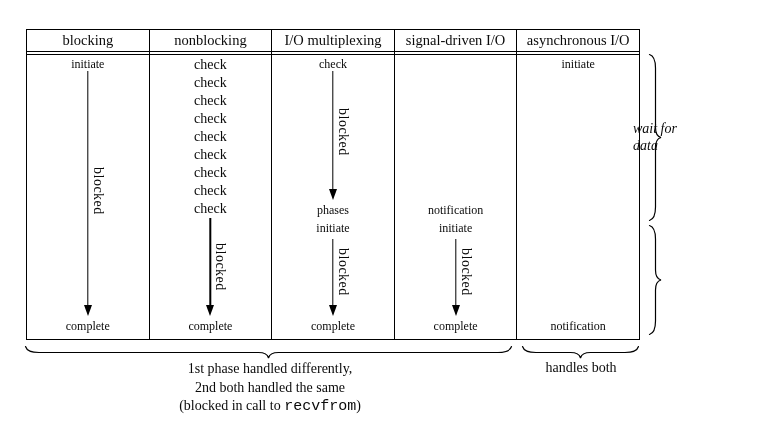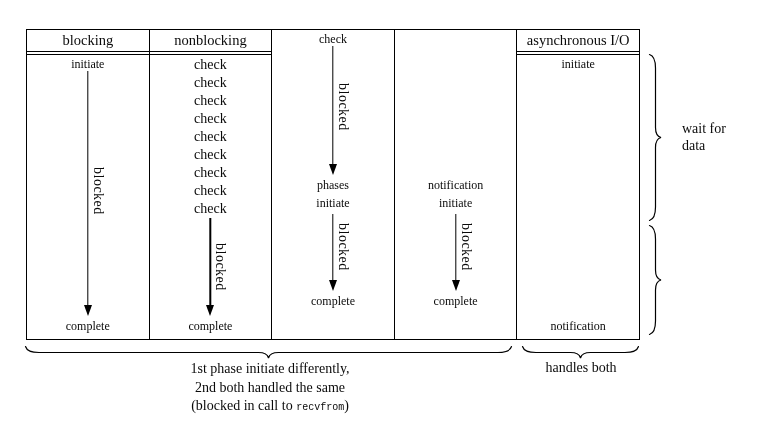--- a/index.html
+++ b/index.html
@@ -23,23 +23,23 @@
   .varrow { position:absolute; left:calc(50% - 5px); width:10px; }
   .shaft { position:absolute; left:50%; top:0; bottom:9px; width:1.4px; transform:translateX(-50%); background:#000; }
   .ahead { position:absolute; bottom:0; left:50%; transform:translateX(-50%); width:0; height:0;
            border-left:4.5px solid transparent; border-right:4.5px solid transparent; border-top:11px solid #000; }
   .vlabel { position:absolute; left:calc(50% + 2px); writing-mode:vertical-rl;
             font-size:14px; letter-spacing:0.5px; white-space:nowrap; }
 
   
   .brace { position:absolute; }
   .brace path { stroke:#000; stroke-width:1.2; fill:none; stroke-linecap:round; }
-  .side-note { position:absolute; left:682px; font-size:14px; line-height:17px; white-space:nowrap; }
+  .side-note { position:absolute; left:633px; font-size:14px; line-height:17px; white-space:nowrap;font-style:italic; }
   .bottom-note { position:absolute; text-align:center; font-size:14px; line-height:18.5px; }
-  .mono { font-family:"Liberation Mono","DejaVu Sans Mono",monospace; font-size:10px; }
+  .mono { font-family:"Liberation Mono","DejaVu Sans Mono",monospace; font-size:15px; }
 </style>
 </head>
 <body>
 
 <div class="fig">
 
   <div class="io-table">
 
     <div class="col">
       <div class="col-header">blocking</div>
@@ -71,39 +71,41 @@
         <div class="varrow" style="top:163px; height:98px">
           <div class="shaft"></div>
           <div class="ahead"></div>
         </div>
         <div class="vlabel" style="top:188px">blocked</div>
         <div class="step" style="top:263px">complete</div>
       </div>
     </div>
 
     <div class="col">
+      <div class="col-header">I/O multiplexing</div>
       <div class="col-body">
         <div class="step" style="top:1px">check</div>
         <div class="varrow" style="top:16px; height:129px">
           <div class="shaft"></div>
           <div class="ahead"></div>
         </div>
         <div class="vlabel" style="top:53px">blocked</div>
         <div class="step" style="top:147px">phases</div>
         <div class="step" style="top:165px">initiate</div>
         <div class="varrow" style="top:184px; height:77px">
           <div class="shaft"></div>
           <div class="ahead"></div>
         </div>
         <div class="vlabel" style="top:193px">blocked</div>
         <div class="step" style="top:263px">complete</div>
       </div>
     </div>
 
     <div class="col">
+      <div class="col-header">signal-driven I/O</div>
       <div class="col-body">
         <div class="step" style="top:147px">notification</div>
         <div class="step" style="top:165px">initiate</div>
         <div class="varrow" style="top:184px; height:77px">
           <div class="shaft"></div>
           <div class="ahead"></div>
         </div>
         <div class="vlabel" style="top:193px">blocked</div>
         <div class="step" style="top:263px">complete</div>
       </div>
@@ -127,21 +129,21 @@
   </div>
 
   <svg class="brace" style="left:648px; top:224px" width="14" height="112" viewBox="0 0 14 112">
     <path d="M1.5,1.5 C6.5,3 7.5,8 7.5,15 L7.5,46 C7.5,52 9,55 13,56 C9,57 7.5,60 7.5,66 L7.5,97 C7.5,104 6.5,109 1.5,110.5"></path>
   </svg>
 
   <svg class="brace" style="left:24px; top:345px" width="489" height="14" viewBox="0 0 489 14">
     <path d="M1.5,1.5 C3,6.5 8,7.5 15,7.5 L234.5,7.5 C240.5,7.5 243.5,9 244.5,13 C245.5,9 248.5,7.5 254.5,7.5 L474,7.5 C481,7.5 486,6.5 487.5,1.5"></path>
   </svg>
   <div class="bottom-note" style="left:70px; top:360px; width:400px">
-    <div>1st phase initiate differently,</div>
+    <div>1st phase handled differently,</div>
     <div>2nd both handled the same</div>
     <div><span>(blocked in call to </span><span class="mono">recvfrom</span><span>)</span></div>
   </div>
 
   <svg class="brace" style="left:521px; top:345px" width="119" height="14" viewBox="0 0 119 14">
     <path d="M1.5,1.5 C3,6.5 8,7.5 15,7.5 L49.5,7.5 C55.5,7.5 58.5,9 59.5,13 C60.5,9 63.5,7.5 69.5,7.5 L104,7.5 C111,7.5 116,6.5 117.5,1.5"></path>
   </svg>
   <div class="bottom-note" style="left:519px; top:359px; width:124px; line-height:18px">
     <div>handles both</div>
   </div>

